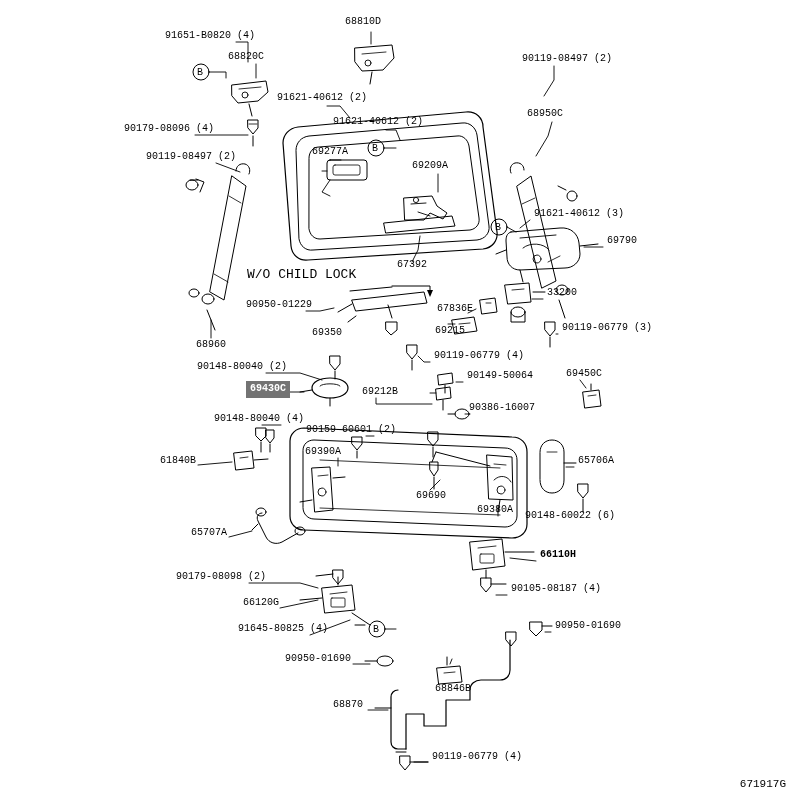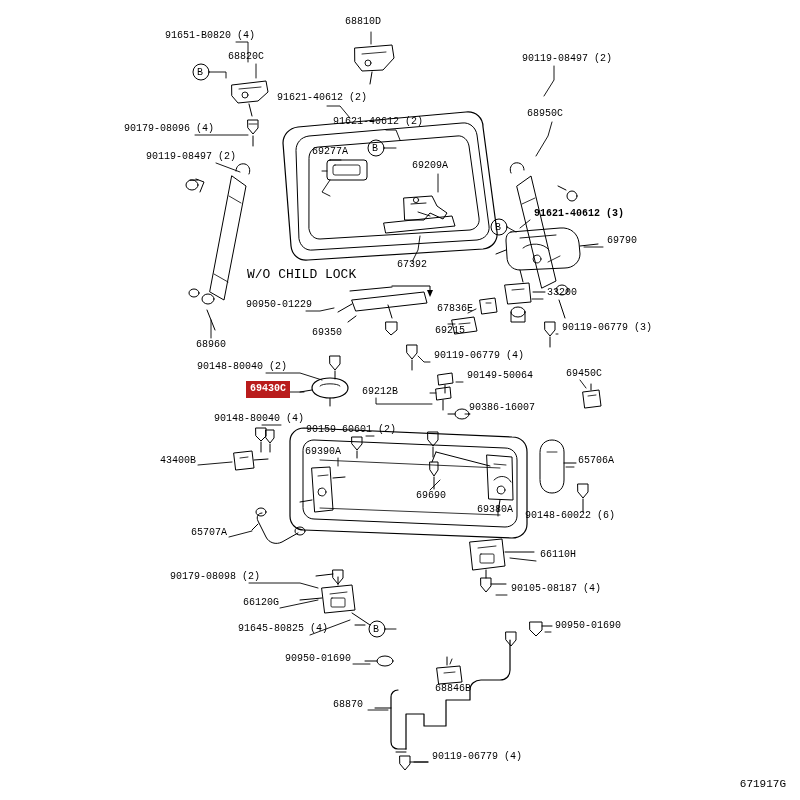--- a/index.html
+++ b/index.html
@@ -26,21 +26,21 @@
   .label {
     position: absolute;
     font-family: "Liberation Mono", "DejaVu Sans Mono", monospace;
     font-size: 10px;
     letter-spacing: 0px;
     color: #000000;
     white-space: nowrap;
     line-height: 12px;
   }
   .label.hl {
-    background: #b91c1c;
+    background: #737373;
     color: #ffffff;
     padding: 2px 4px 3px 4px;
     font-weight: bold;
   }
   .label.note {
     font-size: 13px;
   }
   .label.small {
     font-size: 10px;
   }
@@ -319,48 +319,48 @@
   <div class="label" style="left:345px; top:16px;">68810D</div>
   <div class="label" style="left:228px; top:51px;">68820C</div>
   <div class="label" style="left:522px; top:53px;">90119-08497 (2)</div>
   <div class="label" style="left:277px; top:92px;">91621-40612 (2)</div>
   <div class="label" style="left:124px; top:123px;">90179-08096 (4)</div>
   <div class="label" style="left:333px; top:116px;">91621-40612 (2)</div>
   <div class="label" style="left:527px; top:108px;">68950C</div>
   <div class="label" style="left:146px; top:151px;">90119-08497 (2)</div>
   <div class="label" style="left:312px; top:146px;">69277A</div>
   <div class="label" style="left:412px; top:160px;">69209A</div>
-  <div class="label" style="left:534px; top:208px;font-weight:bold;">91621-40612 (3)</div>
+  <div class="label" style="left:534px; top:208px;">91621-40612 (3)</div>
   <div class="label" style="left:607px; top:235px;">69790</div>
   <div class="label" style="left:397px; top:259px;">67392</div>
   <div class="label" style="left:547px; top:287px;">33200</div>
   <div class="label" style="left:246px; top:299px;">90950-01229</div>
   <div class="label" style="left:437px; top:303px;text-align:right;">67836E</div>
   <div class="label" style="left:312px; top:327px;">69350</div>
   <div class="label" style="left:435px; top:325px;">69215</div>
   <div class="label" style="left:562px; top:322px;">90119-06779 (3)</div>
   <div class="label" style="left:196px; top:339px;">68960</div>
   <div class="label" style="left:434px; top:350px;">90119-06779 (4)</div>
   <div class="label" style="left:197px; top:361px;">90148-80040 (2)</div>
   <div class="label" style="left:467px; top:370px;">90149-50064</div>
   <div class="label" style="left:566px; top:368px;">69450C</div>
   <div class="label hl" style="left:246px; top:381px;">69430C</div>
   <div class="label" style="left:362px; top:386px;">69212B</div>
   <div class="label" style="left:469px; top:402px;">90386-16007</div>
   <div class="label" style="left:214px; top:413px;">90148-80040 (4)</div>
   <div class="label" style="left:306px; top:424px;">90159-60601 (2)</div>
-  <div class="label" style="left:160px; top:455px;">43400B</div>
+  <div class="label" style="left:160px; top:455px;">61840B</div>
   <div class="label" style="left:305px; top:446px;">69390A</div>
   <div class="label" style="left:578px; top:455px;">65706A</div>
   <div class="label" style="left:416px; top:490px;">69690</div>
   <div class="label" style="left:477px; top:504px;">69380A</div>
   <div class="label" style="left:525px; top:510px;">90148-60022 (6)</div>
   <div class="label" style="left:191px; top:527px;">65707A</div>
-  <div class="label" style="left:540px; top:549px;">66110H</div>
-  <div class="label" style="left:170px; top:571px;">90179-08098 (2)</div>
+  <div class="label" style="left:540px; top:549px;font-weight:bold;">66110H</div>
+  <div class="label" style="left:176px; top:571px;">90179-08098 (2)</div>
   <div class="label" style="left:511px; top:583px;">90105-08187 (4)</div>
   <div class="label" style="left:243px; top:597px;">66120G</div>
   <div class="label" style="left:238px; top:623px;">91645-80825 (4)</div>
   <div class="label" style="left:555px; top:620px;">90950-01690</div>
   <div class="label" style="left:285px; top:653px;">90950-01690</div>
   <div class="label" style="left:435px; top:647px;margin-top:36px;">68846B</div>
   <div class="label" style="left:333px; top:699px;">68870</div>
   <div class="label" style="left:432px; top:751px;">90119-06779 (4)</div>
 
   <div class="diagcode">671917G</div>

